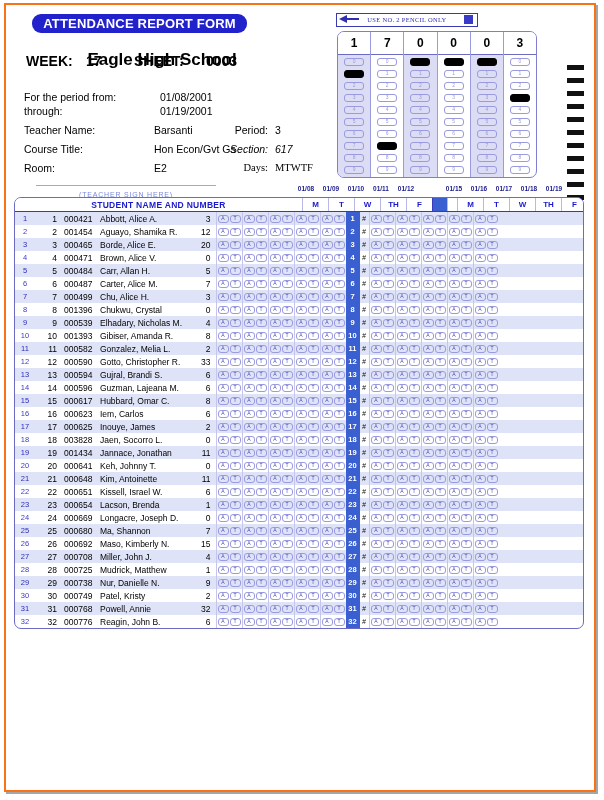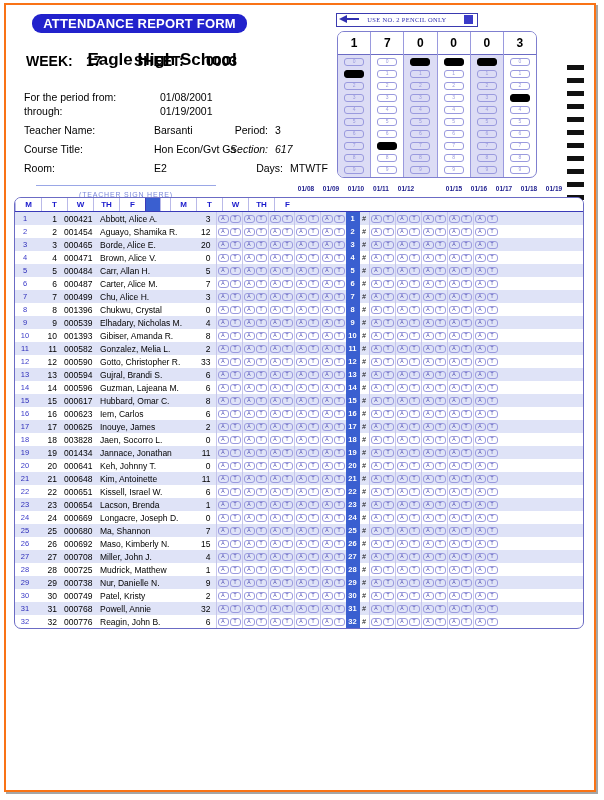--- a/index.html
+++ b/index.html
@@ -44,21 +44,21 @@
   .r-teacher{left:18px;top:119px;}
   .r-course{left:18px;top:138px;}
   .r-room{left:18px;top:157px;}
   .r-teacher .lbl,.r-course .lbl,.r-room .lbl{width:122px;}
   .r-teacher .val,.r-course .val,.r-room .val{padding-left:8px;display:inline-block;width:104px;}
   .r2{position:absolute;font-size:10.5px;white-space:nowrap;}
   .r2 .lbl{display:inline-block;text-align:right;width:50px;}
   .r2 .val{display:inline-block;padding-left:7px;}
   .p-period{left:212px;top:119px;}
   .p-section{left:212px;top:138px;font-style:italic;}
-  .p-days{left:227px;top:157px;}
+  .p-days{left:212px;top:157px;font-family:Liberation Serif, serif;}
 
   .sign{
     position:absolute;left:30px;top:180px;width:180px;height:16px;
     border-top:1px solid #9aa7e6;
     color:#7b88da;font-size:7px;letter-spacing:.8px;
     display:flex;align-items:center;justify-content:center;
   }
 
   
   .pencil-bar{
@@ -484,20 +484,21 @@
       <div class="date-lbl" style="left: 386px; width: 28px;">01/12</div>
       <div class="date-lbl" style="left: 434px; width: 28px;">01/15</div>
       <div class="date-lbl" style="left: 459px; width: 28px;">01/16</div>
       <div class="date-lbl" style="left: 484px; width: 28px;">01/17</div>
       <div class="date-lbl" style="left: 509px; width: 28px;">01/18</div>
       <div class="date-lbl" style="left: 534px; width: 28px;">01/19</div>
     </div>
 
   <div class="tbl">
     <div class="thead">
+      <div class="th-name">STUDENT NAME AND NUMBER</div>
       <div id="head-week1" style="display: flex;">
           <div class="th-day">M</div>
           <div class="th-day">T</div>
           <div class="th-day">W</div>
           <div class="th-day">TH</div>
           <div class="th-day">F</div>
         </div>
       <div class="th-sep"></div>
       <div class="th-hash"></div>
       <div id="head-week2" style="display: flex;">

